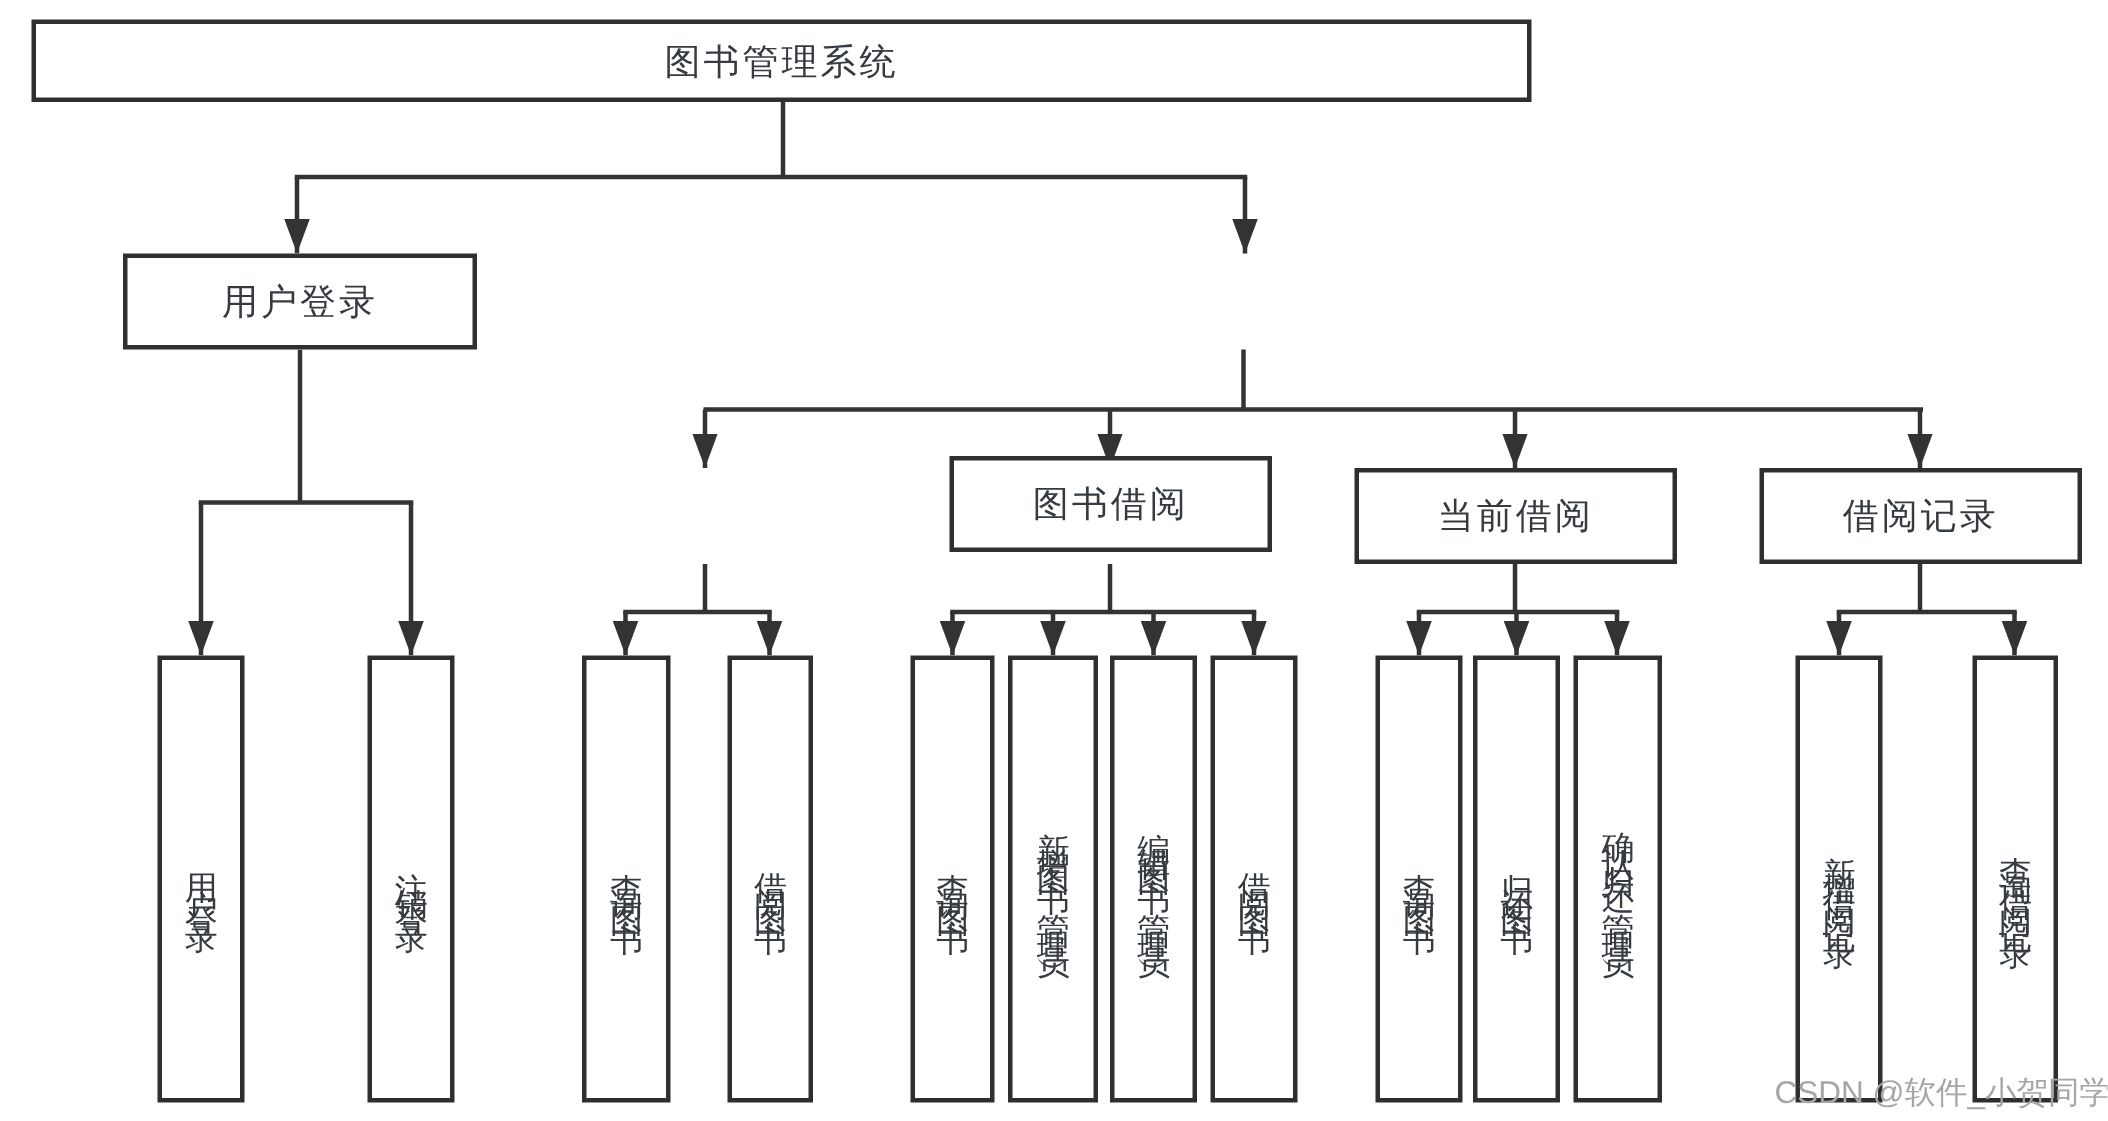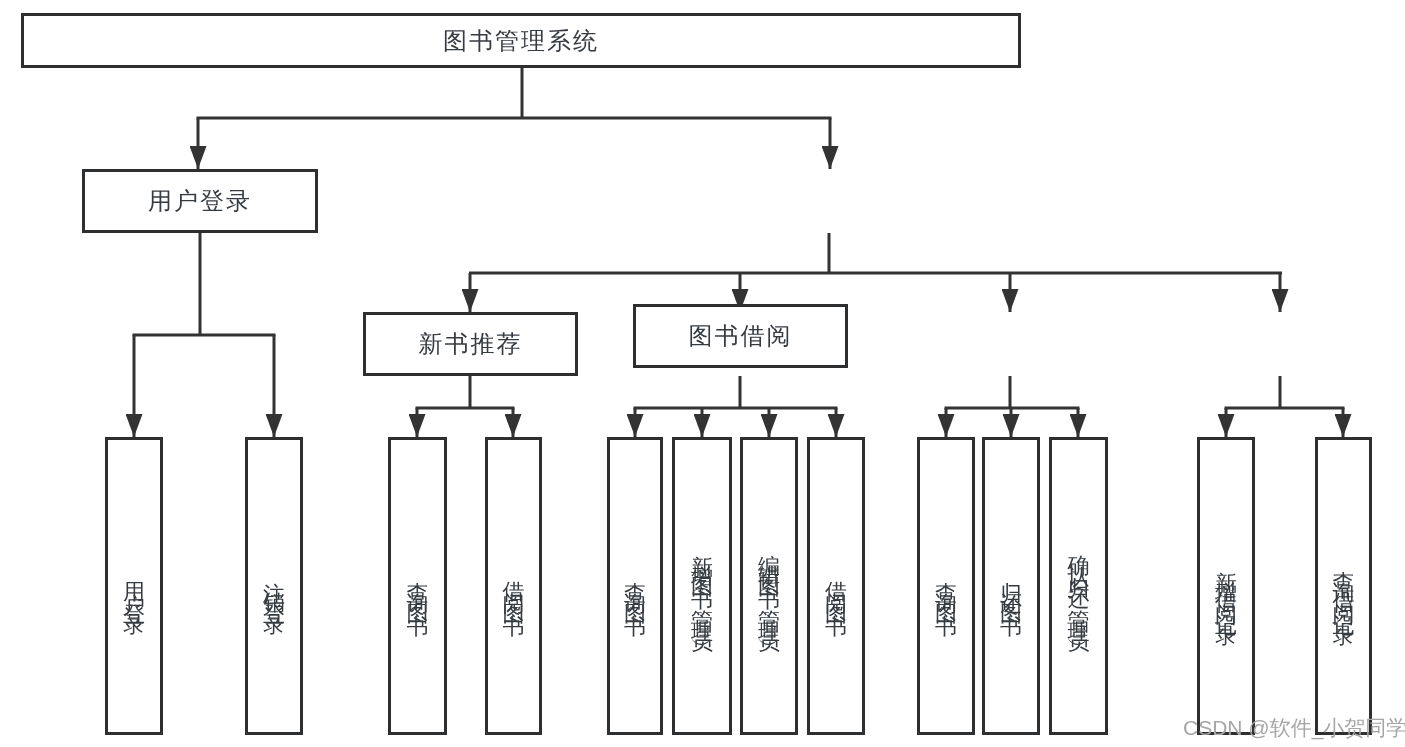--- a/index.html
+++ b/index.html
@@ -102,25 +102,28 @@
   </svg>
 
   <div class="node" style="left:21px; top:13px; width:1000px; height:55px;">
     <span class="hlabel">图书管理系统</span>
   </div>
 
   <div class="node" style="left:82px; top:169px; width:236px; height:64px;">
     <span class="hlabel">用户登录</span>
   </div>
 
-  <div class="node" style="left:363px; top:312px; width:215px; height:64px;">
-    <span class="hlabel">新书推荐</span>
-  </div>
   <div class="node" style="left:633px; top:304px; width:215px; height:64px;">
     <span class="hlabel">图书借阅</span>
+  </div>
+  <div class="node" style="left:903px; top:312px; width:215px; height:64px;">
+    <span class="hlabel">当前借阅</span>
+  </div>
+  <div class="node" style="left:1173px; top:312px; width:215px; height:64px;">
+    <span class="hlabel">借阅记录</span>
   </div>
 
   <div class="node" style="left:105px; top:437px; width:58px; height:298px;">
     <span class="vtext">用户登录</span>
   </div>
   <div class="node" style="left:245px; top:437px; width:58px; height:298px;">
     <span class="vtext">注销登录</span>
   </div>
 
   <div class="node" style="left:388px; top:437px; width:59px; height:298px;">

